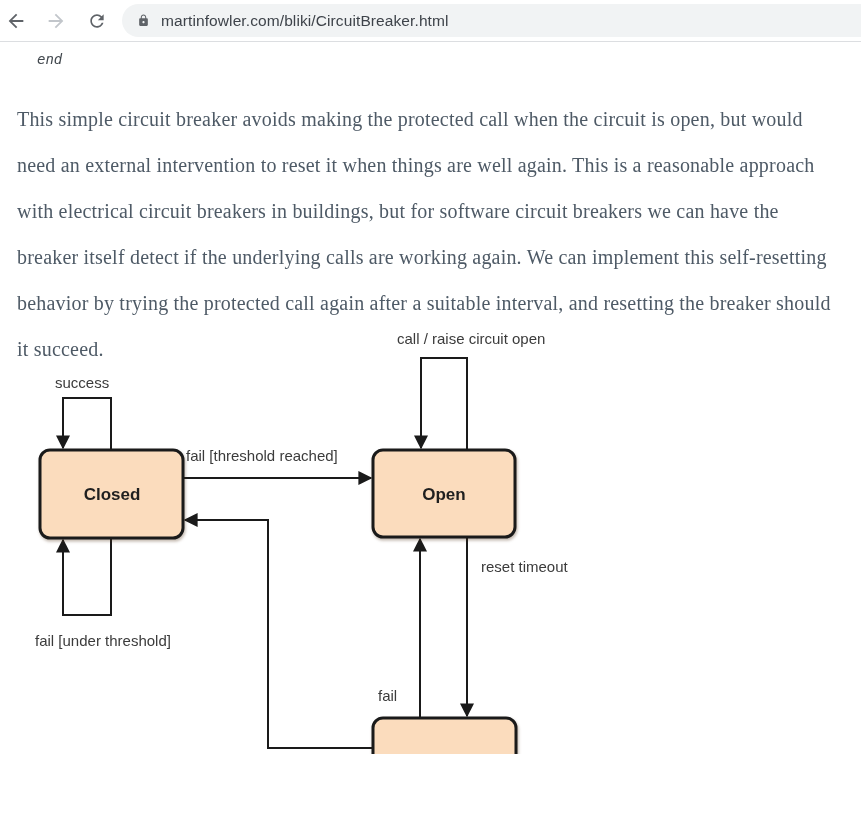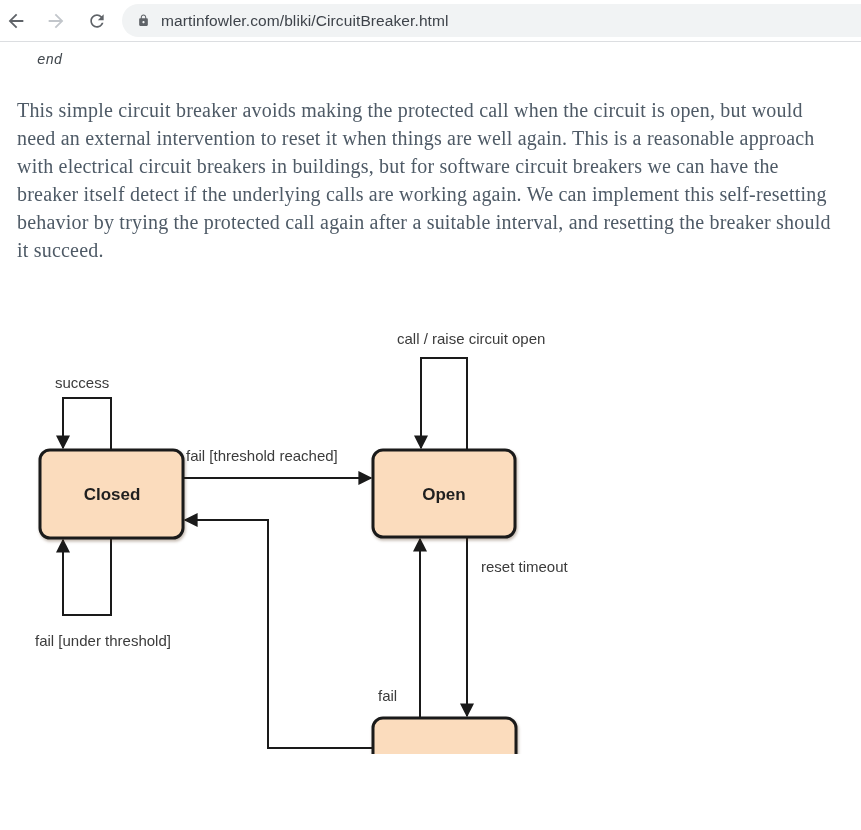--- a/index.html
+++ b/index.html
@@ -37,21 +37,21 @@
 
   
   .code-end {
     position:absolute; left:37px; top:51px;
     font-family:"DejaVu Sans Mono", monospace;
     font-size:14px; color:#42484e;font-style:italic;
   }
   .paragraph {
     position:absolute; left:17px; top:96px; width:822px;
     font-family:"Liberation Serif", serif;
-    font-size:20px; line-height:28px; letter-spacing:0.2px;
+    font-size:20px; line-height:46px; letter-spacing:0.2px;
     color:#4e5a66;
   }
 
   
   .diagram { position:absolute; left:0; top:320px; }
   .state-rect {
     stroke:#1a1a1a; stroke-width:3;
     filter:drop-shadow(1.5px 2px 1.5px rgba(80,50,20,0.35));
   }
   .state-label {

